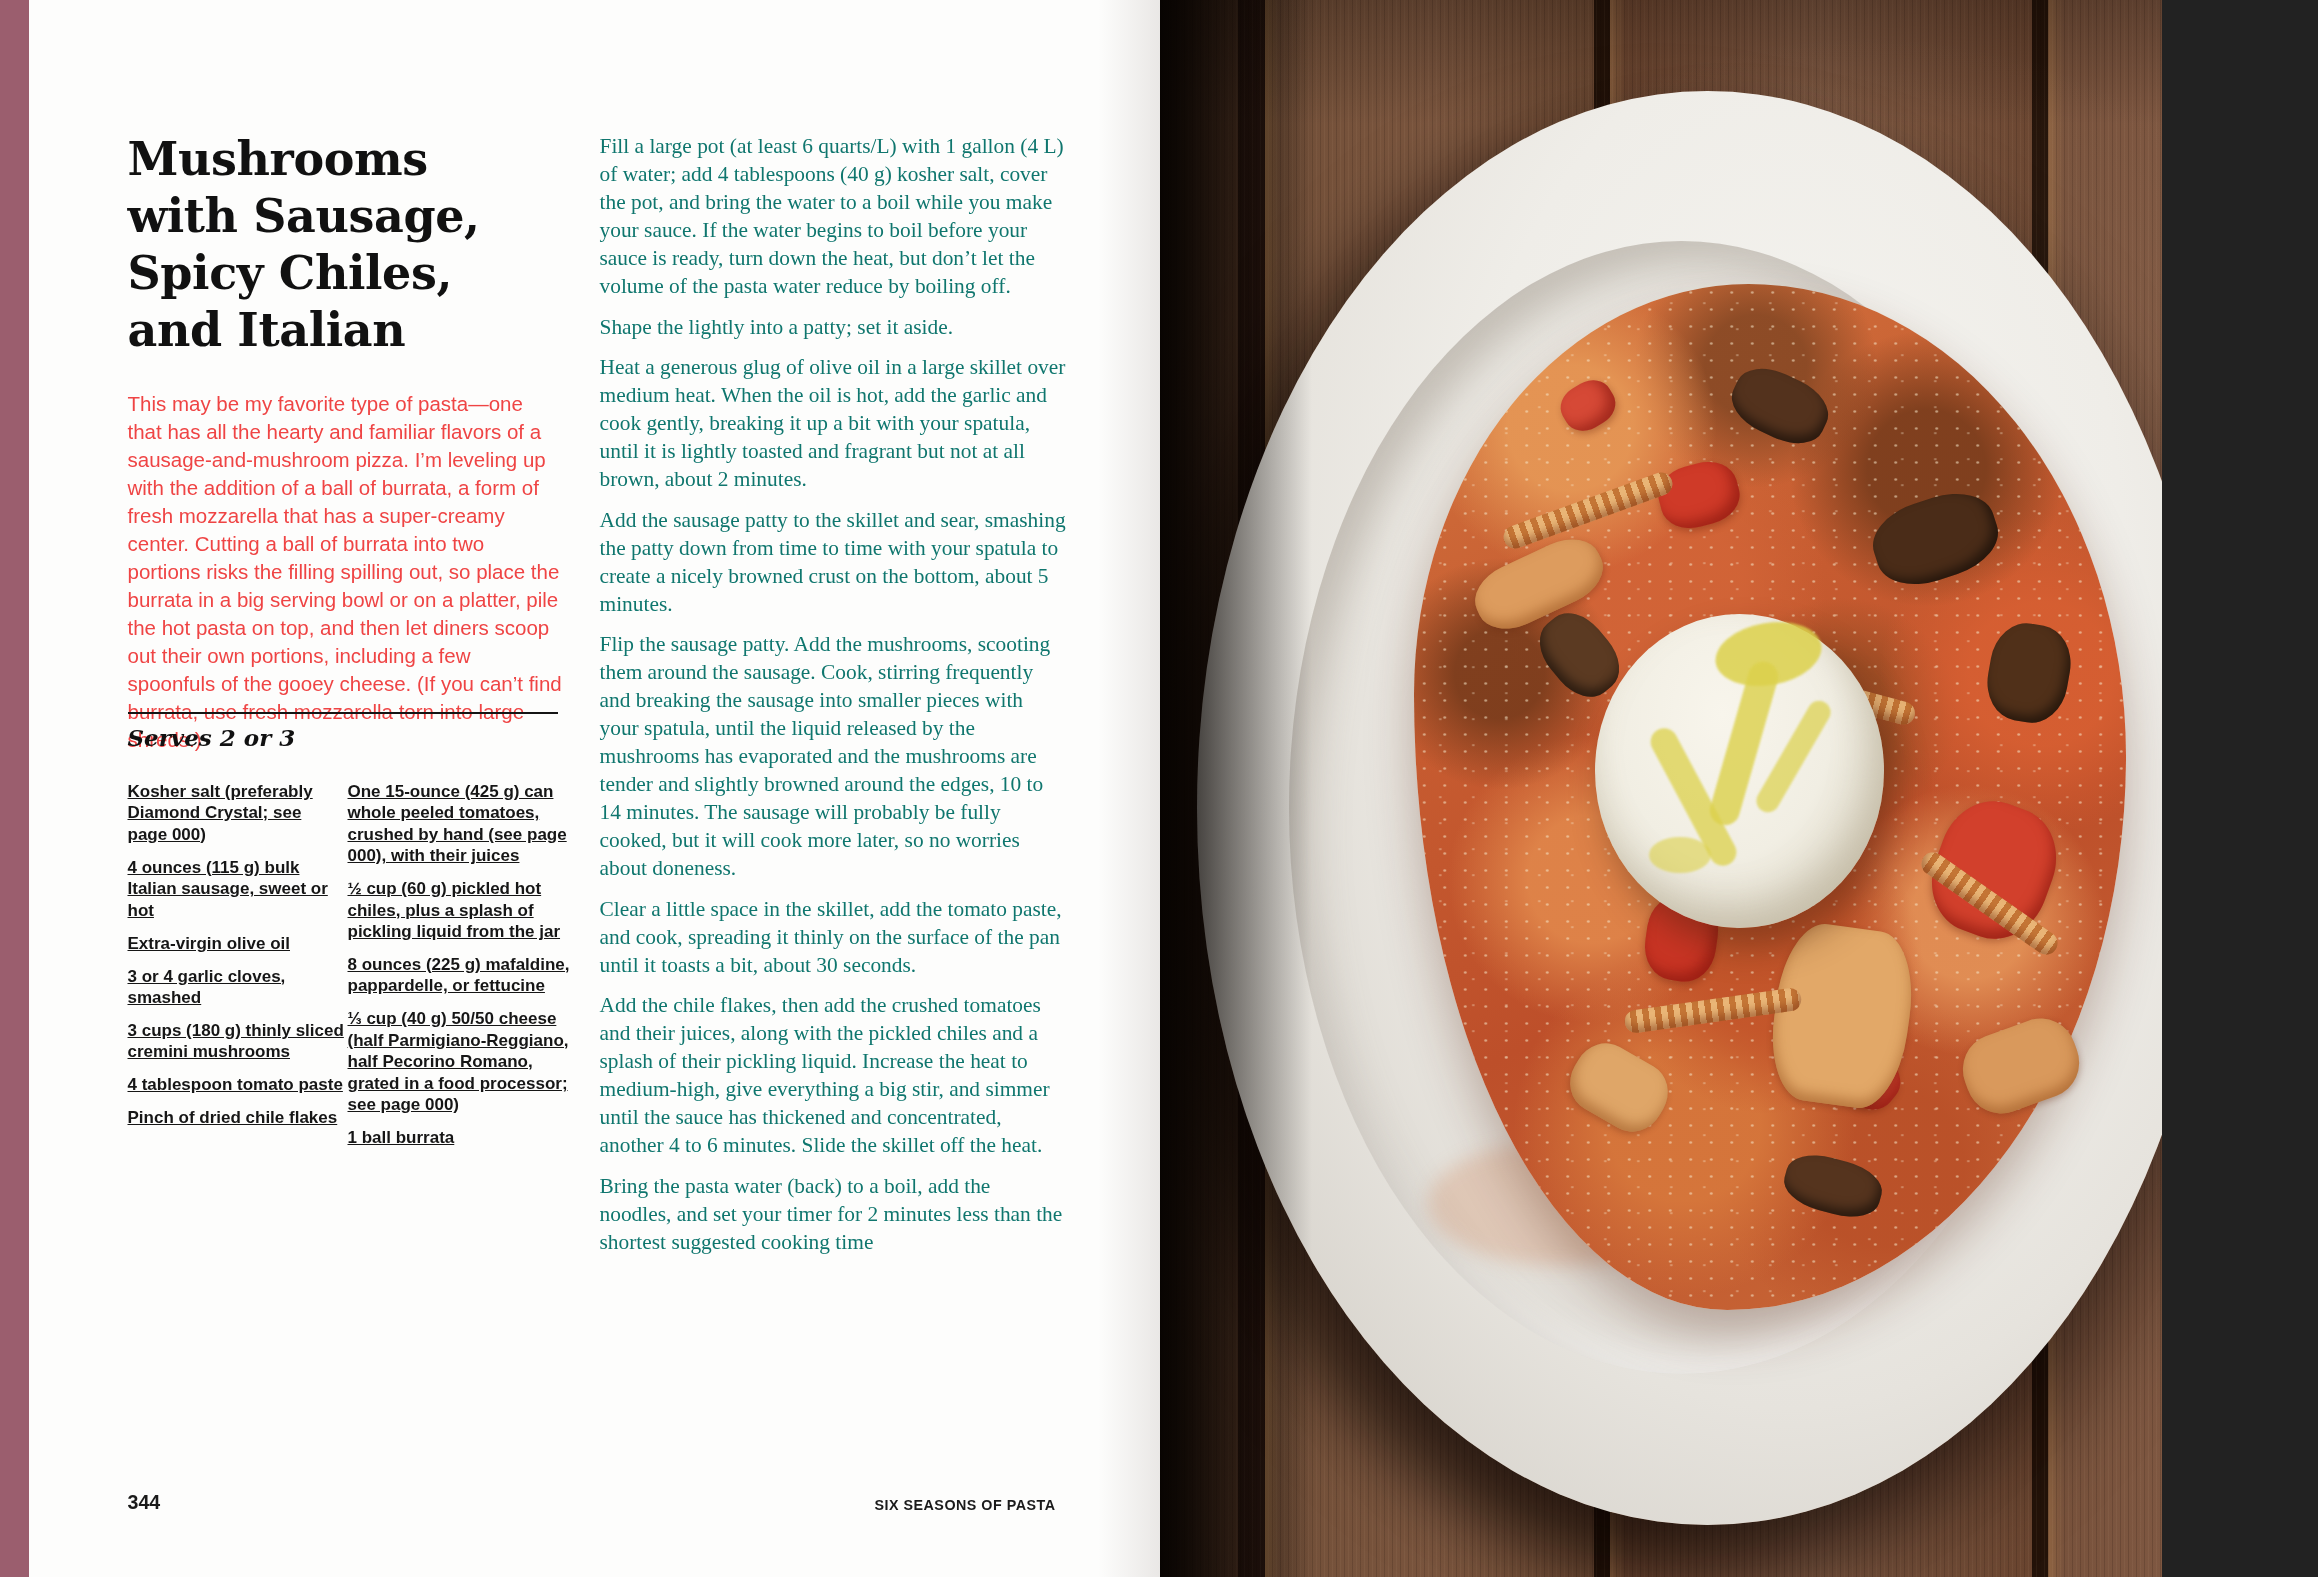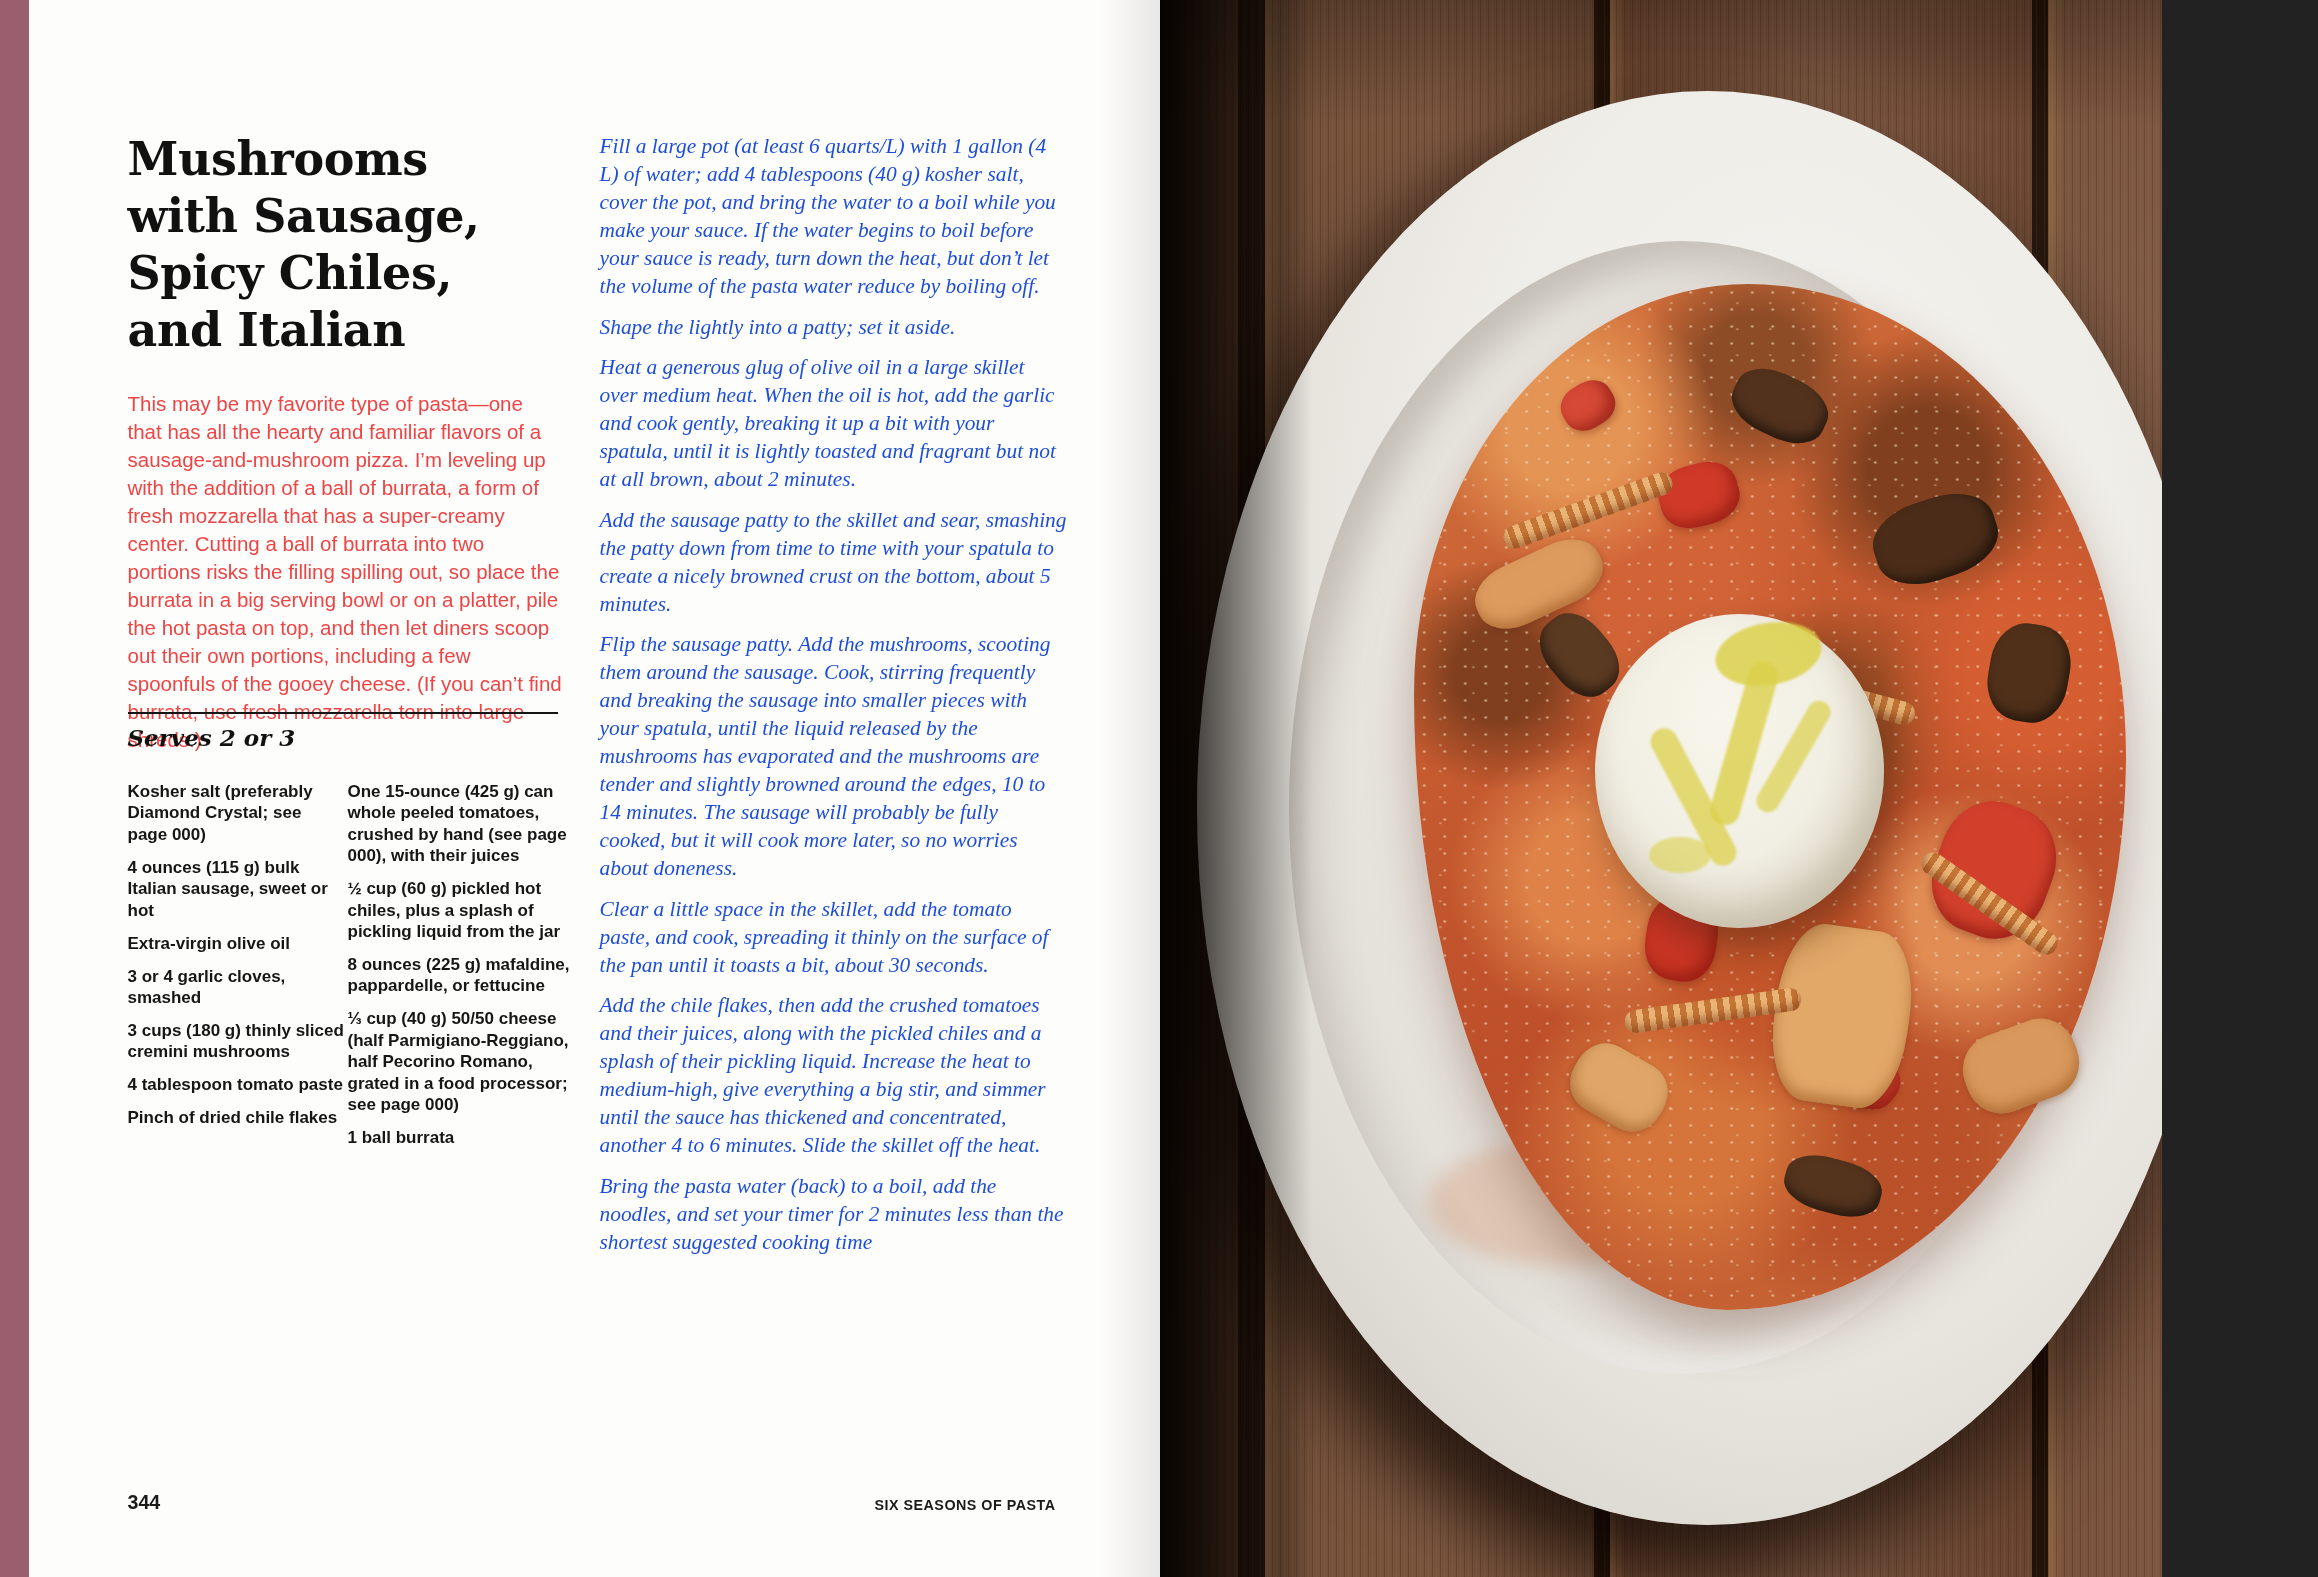--- a/index.html
+++ b/index.html
@@ -24,23 +24,23 @@
     font-size:20.5px;line-height:28px;color:#ef4444;}
   .serves-rule{position:absolute;left:99px;top:712px;width:430px;height:0;
     border-top:2.7px solid #141414;}
   .serves{position:absolute;left:99px;top:724px;
     font-family:"DejaVu Serif",serif;font-weight:700;font-style:italic;
     font-size:23px;color:#111;}
   .ing-col{position:absolute;top:781px;font-weight:700;font-size:17px;
     line-height:21.4px;color:#161616;}
   .ing-col-1{left:99px;width:218px;}
   .ing-col-2{left:319px;width:227px;}
-  .ing-col p{margin:0 0 11.6px 0;}
+  .ing-col p{margin:0 0 11.6px 0;text-decoration:underline;}
   .method{position:absolute;left:571px;top:132px;width:467px;
-    font-family:"Liberation Serif",serif;font-size:21.4px;line-height:28px;color:#1d4ed8;font-style:italic;}
+    font-family:"Liberation Serif",serif;font-size:21.4px;line-height:28px;color:#0f766e;}
   .method p{margin:0 0 12.5px 0;}
   .folio{position:absolute;left:99px;top:1491px;font-weight:700;font-size:19.6px;}
   .running-head{position:absolute;right:104px;top:1497px;font-weight:700;
     font-size:14.3px;letter-spacing:0.5px;}
 
   
   .photo{position:relative;width:1137px;height:100%;flex:0 0 auto;overflow:hidden;background:#6f4a33;}
   .wood{position:absolute;inset:0;
     background:
       repeating-linear-gradient(90deg,rgba(25,12,6,0.16) 0 1.3px,rgba(0,0,0,0) 1.3px 3.6px,rgba(255,220,180,0.05) 3.6px 5.4px,rgba(0,0,0,0) 5.4px 8px),

